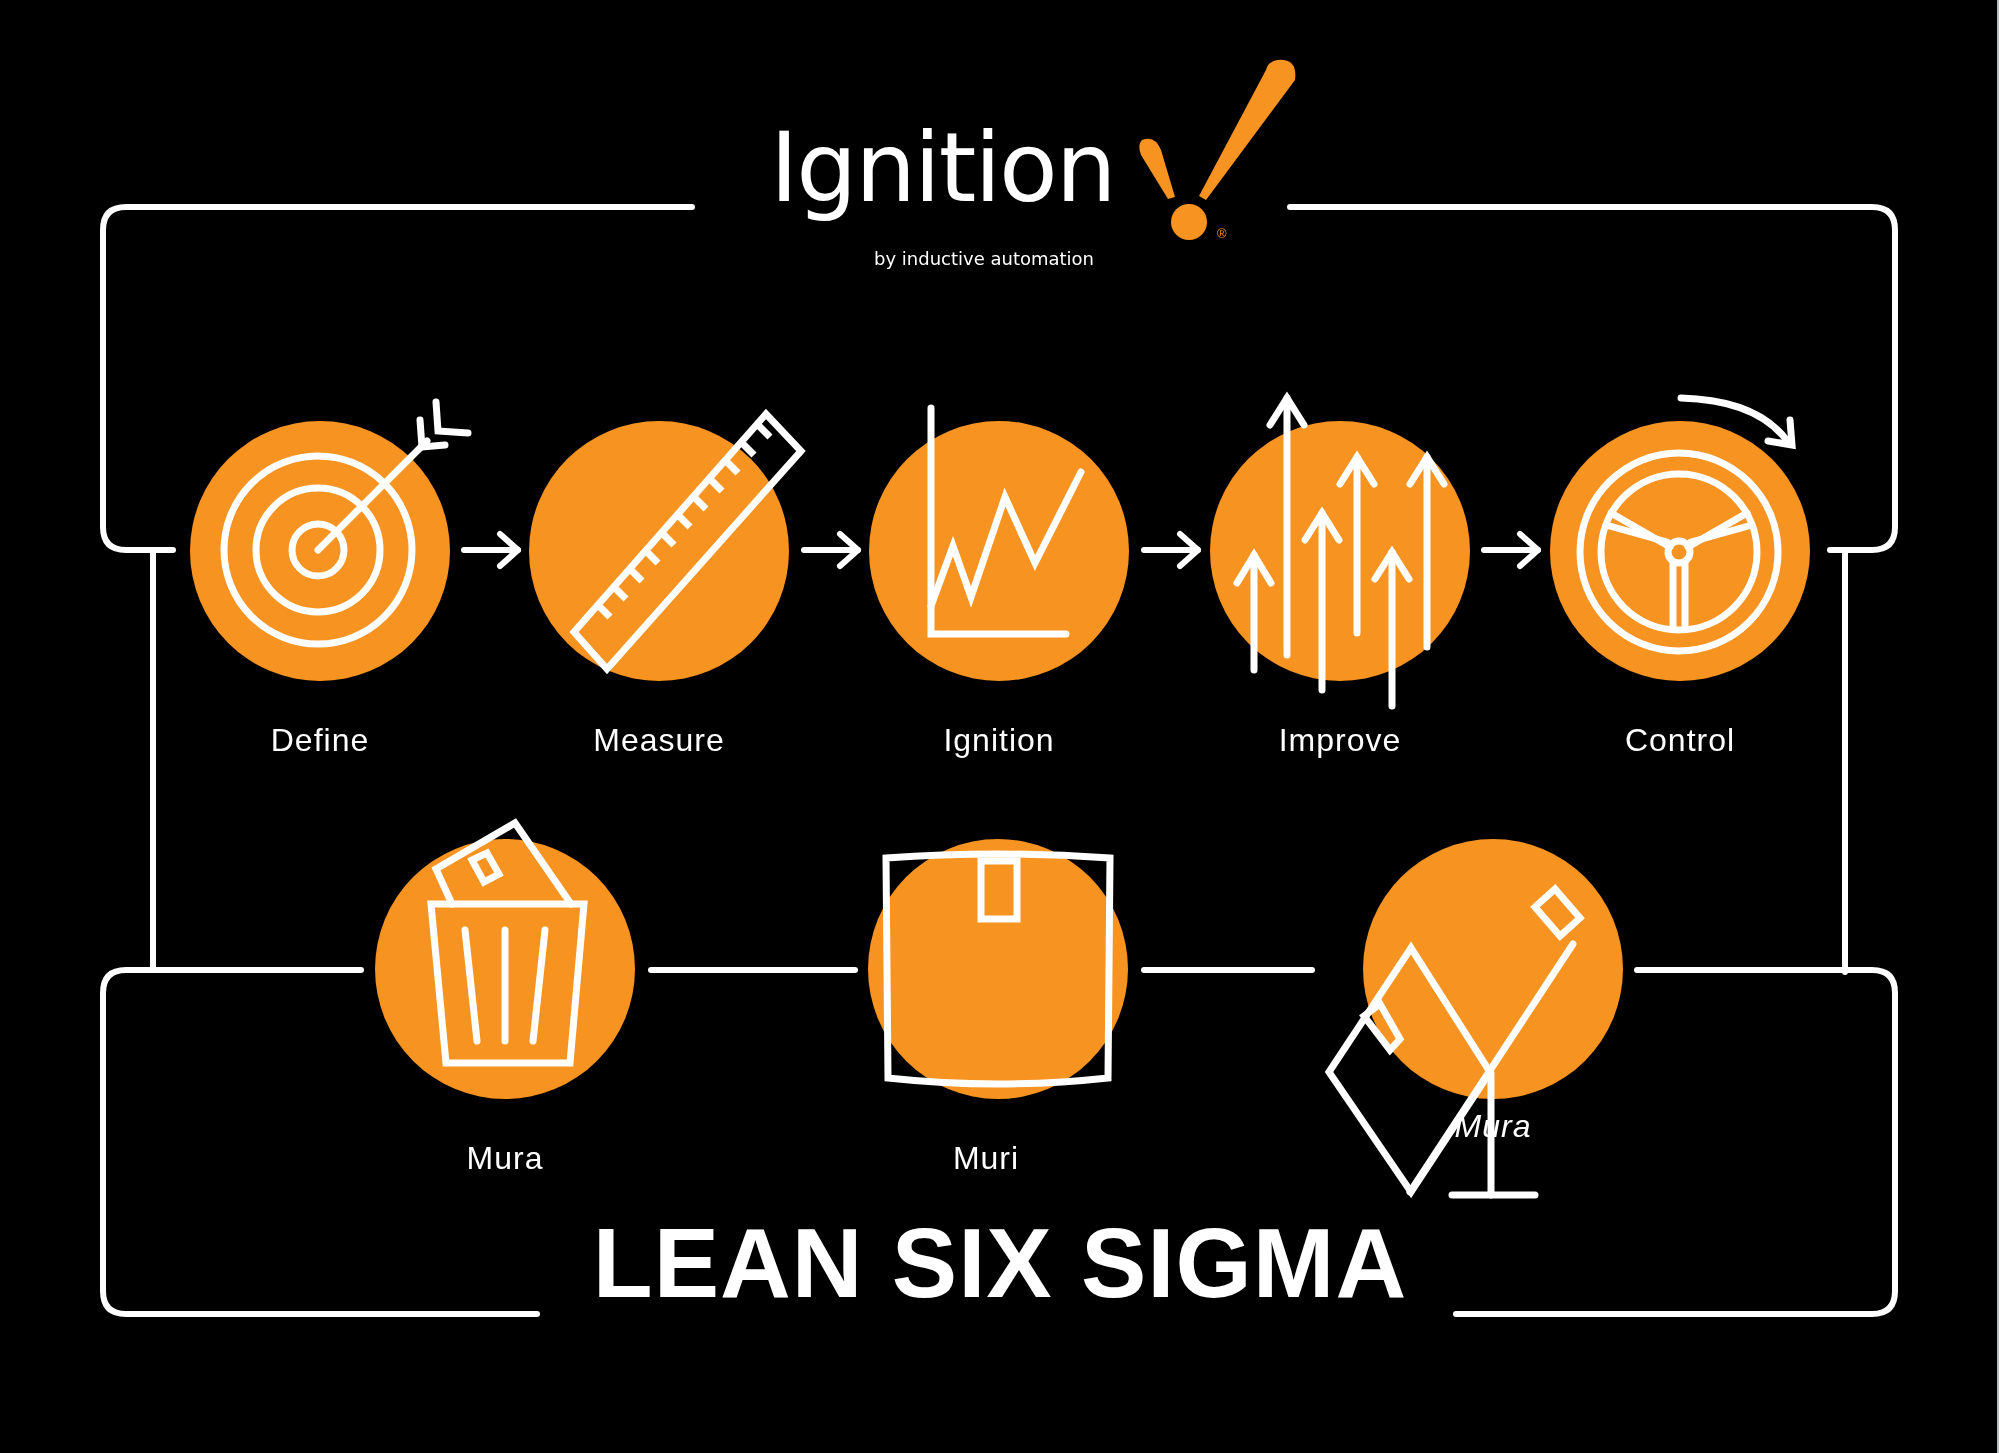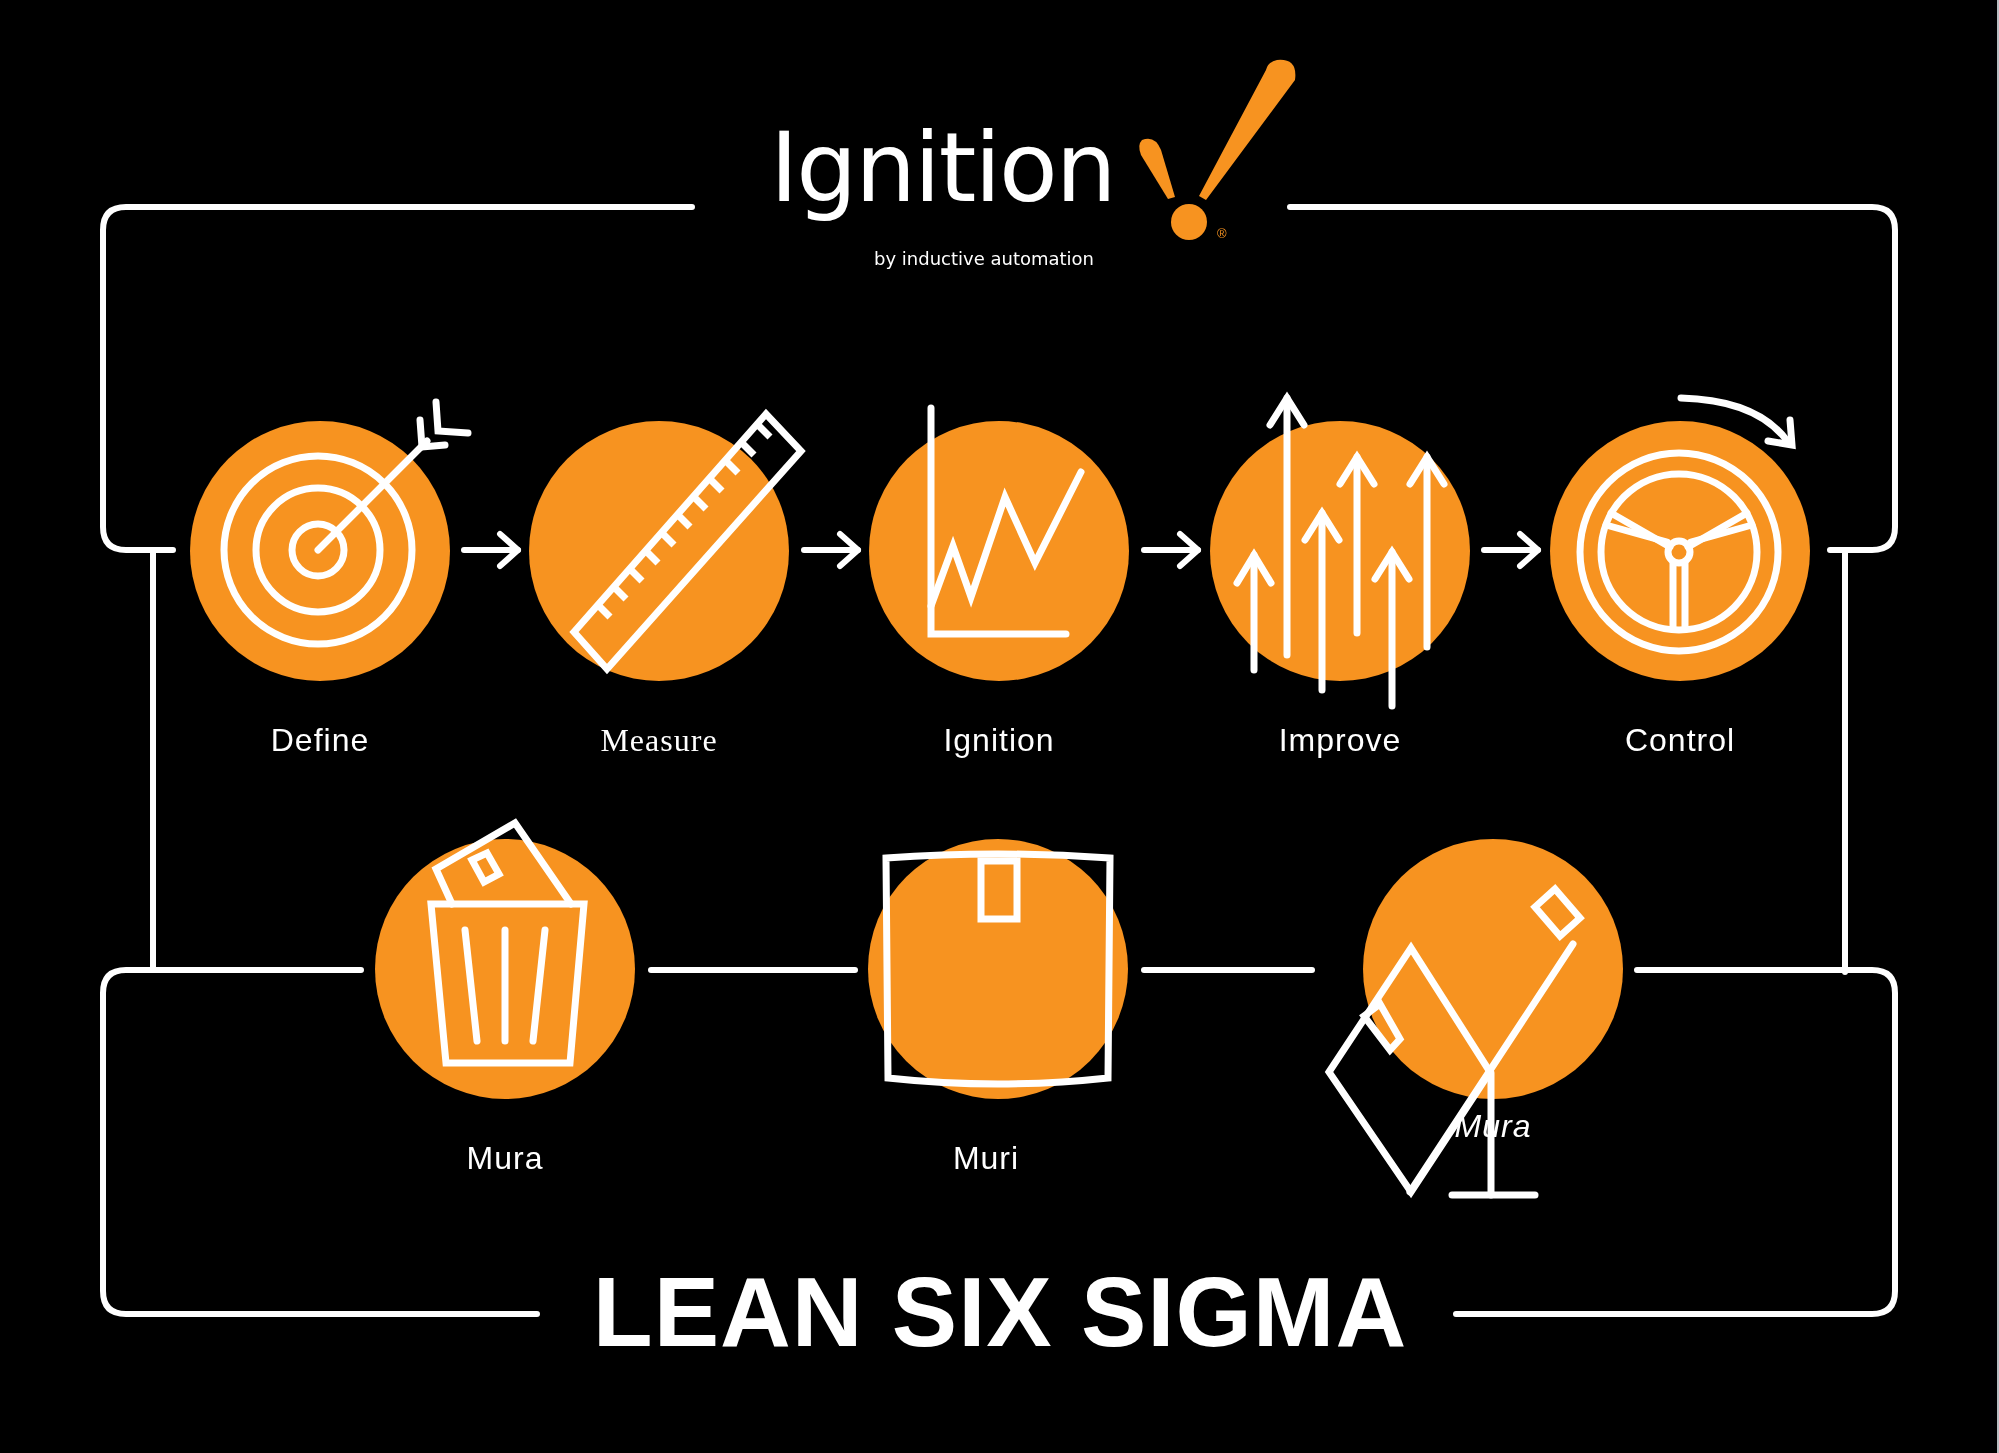--- a/index.html
+++ b/index.html
@@ -24,21 +24,21 @@
       left: 874px; top: 244px;
       font-size: 18px; line-height: 30px;
       font-family: "DejaVu Sans", sans-serif;
     }
     .reg { left: 1217px; top: 226px; font-size: 13px; color: #F79320; }
     .step-label {
       width: 300px; text-align: center;
       font-size: 32px; line-height: 50px; letter-spacing: 1px;
     }
     .title {
-      left: 560px; top: 1262px; width: 880px; text-align: center;
+      left: 560px; top: 1213px; width: 880px; text-align: center;
       font-size: 98px; line-height: 100px; font-weight: bold; letter-spacing: 1px;
     }
   </style>
 </head>
 <body>
 
 <div id="stage">
 
   <svg class="layer" width="1999" height="1453" viewBox="0 0 1999 1453">
     <g fill="none" stroke="#ffffff" stroke-width="6" stroke-linecap="round" stroke-linejoin="round">
@@ -175,21 +175,21 @@
       <path d="M1142 140 Q1155 135 1161 150 L1175 197 L1168 199 L1141 155 Q1137 145 1142 140 Z"></path>
       <circle cx="1189" cy="222" r="18"></circle>
     </g>
   </svg>
 
   <div class="txt logo-word">Ignition</div>
   <div class="txt logo-sub">by inductive automation</div>
   <div class="txt reg">®</div>
 
   <div class="txt step-label" style="left:170px; top:715px;">Define</div>
-  <div class="txt step-label" style="left:509px; top:715px;font-family:Liberation Serif, serif;">Measure</div>
+  <div class="txt step-label" style="left:509px; top:715px;">Measure</div>
   <div class="txt step-label" style="left:849px; top:715px;">Ignition</div>
   <div class="txt step-label" style="left:1190px; top:715px;">Improve</div>
   <div class="txt step-label" style="left:1530px; top:715px;">Control</div>
 
   <div class="txt step-label" style="left:355px; top:1133px;">Mura</div>
   <div class="txt step-label" style="left:836px; top:1133px;">Muri</div>
   <div class="txt step-label" style="left:1343px; top:1101px;font-style:italic;">Mura</div>
 
   <div class="txt title">LEAN SIX SIGMA</div>
 </div>

